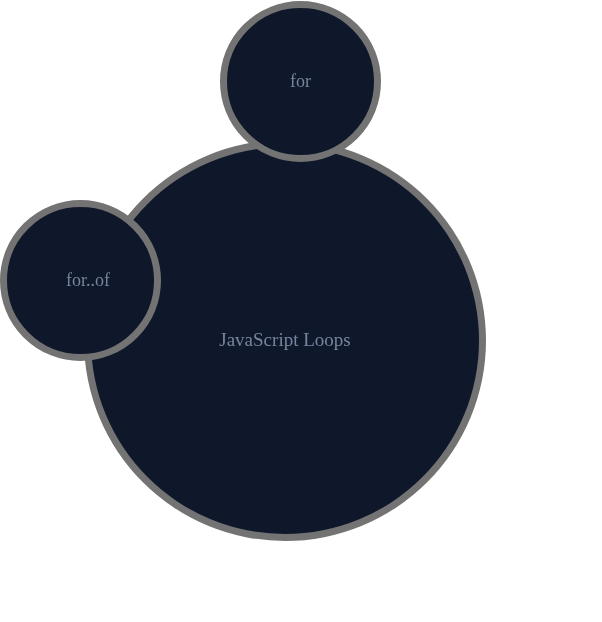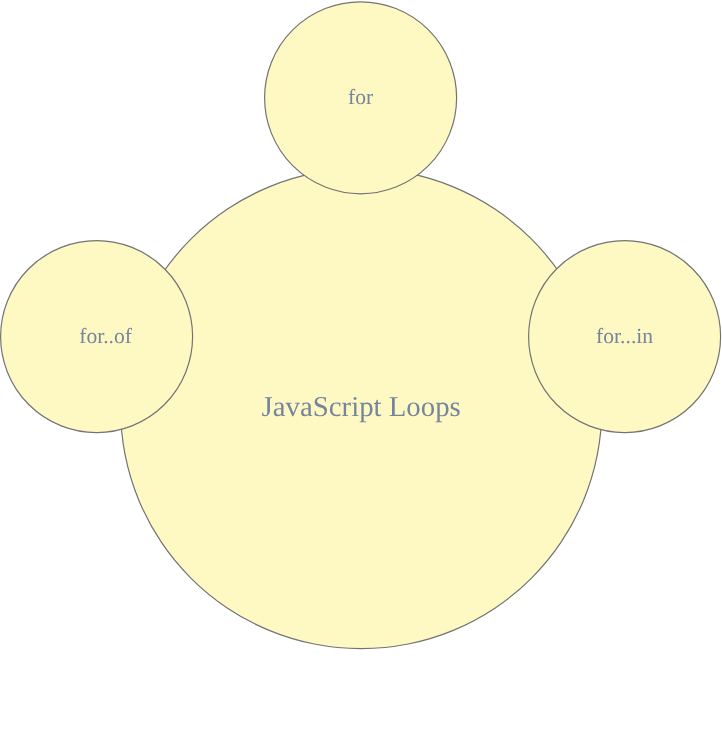--- a/index.html
+++ b/index.html
@@ -12,34 +12,34 @@
     width: 602px;
     height: 622px;
     background: #ffffff;
     overflow: hidden;
     font-family: "Liberation Serif", "DejaVu Serif", serif;
   }
   .circle {
     position: absolute;
     box-sizing: border-box;
     border-radius: 50%;
-    background: #fef9c3;
-    border: 1px solid #737373;
+    background: #0f172a;
+    border: 7px solid #737373;
     display: flex;
     align-items: center;
     justify-content: center;
     text-align: center;
     color: #76859e;
   }
   .circle-center {
-    left: 100px;
+    left: 84px;
     top: 140px;
     width: 402px;
     height: 401px;
-    font-size: 24px;
+    font-size: 19px;
     z-index: 1;
   }
   .circle-sat {
     width: 161px;
     height: 161px;
     font-size: 18px;
     z-index: 2;
   }
   .sat-top          { left: 220px; top: 1px;   }
   .sat-left         { left: 0px;   top: 200px; padding-left: 15px; }
@@ -58,23 +58,20 @@
 <div class="canvas">
 
   <div class="circle circle-center">
     <span class="node-label">JavaScript Loops</span>
   </div>
 
   <div class="circle circle-sat sat-top">
     <span class="node-label">for</span>
   </div>
 
-  <div class="circle circle-sat sat-right">
-    <span class="node-label">for...in</span>
-  </div>
 
 
 
   <div class="circle circle-sat sat-left">
     <span class="node-label">for..of</span>
   </div>
 
 </div>
 
 </body></html>

